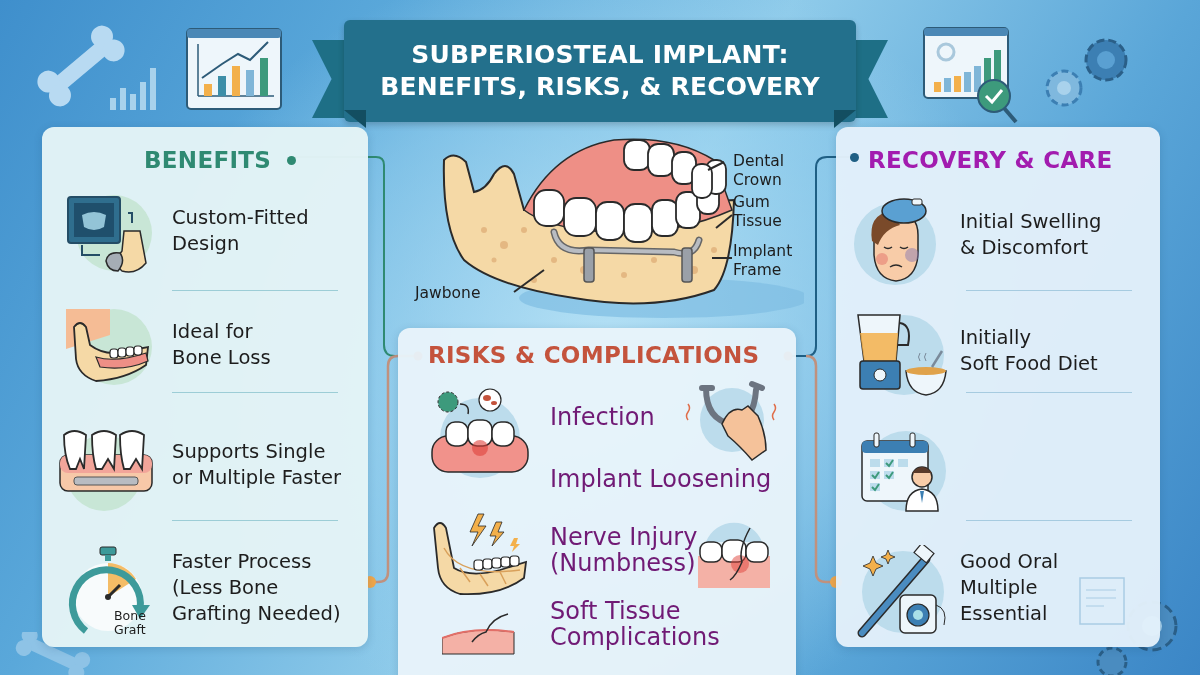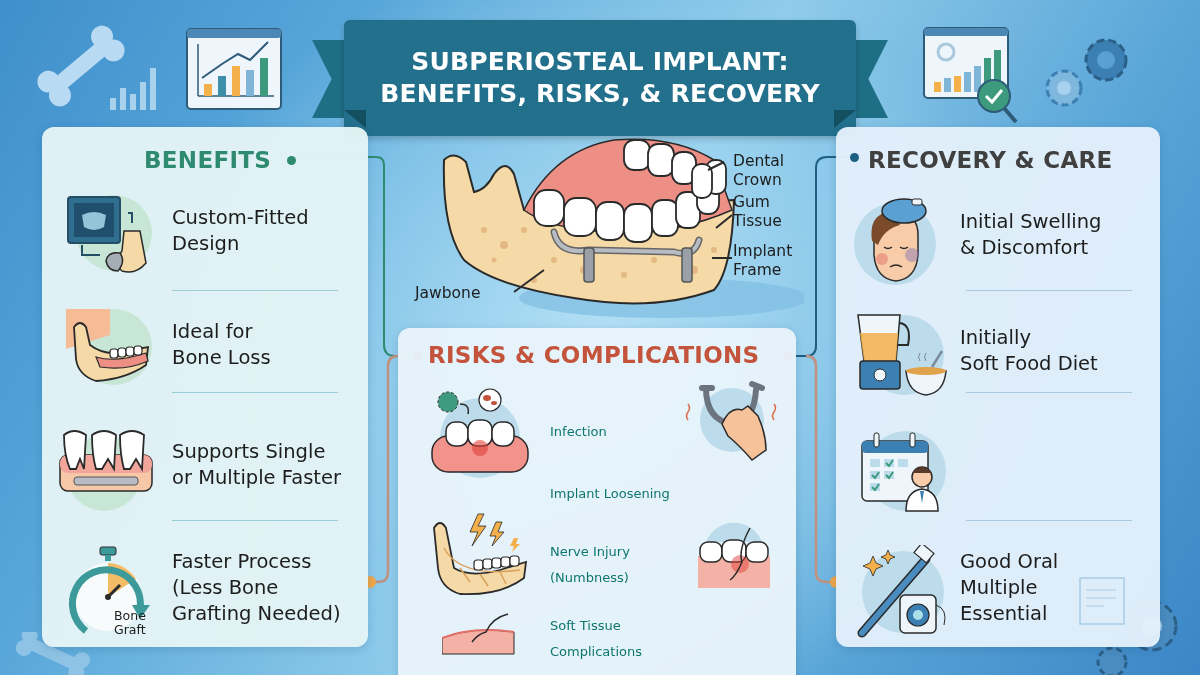--- a/index.html
+++ b/index.html
@@ -16,21 +16,21 @@
   }
   .deco { position: absolute; }
 
   
   .banner-tail {
     position: absolute; top: 40px; width: 70px; height: 78px; background: #1e6f86;
   }
   .banner-tail.left { left: 312px; clip-path: polygon(0 0, 100% 0, 100% 100%, 0 100%, 28% 50%); }
   .banner-tail.right { left: 818px; clip-path: polygon(0 0, 100% 0, 72% 50%, 100% 100%, 0 100%); }
   .banner {
-    position: absolute; left: 344px; top: 20px; width: 512px; height: 116px;
+    position: absolute; left: 344px; top: 20px; width: 512px; height: 102px;
     background: #23708c; border-radius: 6px;
     box-shadow: 0 3px 6px rgba(0,0,0,0.2);
     display: flex; flex-direction: column; align-items: center; justify-content: center;
     color: #ffffff; font-weight: bold; font-size: 25px; line-height: 32px; letter-spacing: 0.2px;
     text-align: center;
   }
   .banner-fold {
     position: absolute; top: 110px; width: 22px; height: 18px; background: #134e61;
   }
   .banner-fold.left { left: 344px; clip-path: polygon(0 0, 100% 0, 100% 100%); }
@@ -42,21 +42,21 @@
     border-radius: 12px; box-shadow: 0 2px 8px rgba(20,60,100,0.18);
   }
   .panel.benefits { left: 42px; top: 127px; width: 326px; height: 520px; background: rgba(228,244,246,0.97); }
   .panel.recovery { left: 836px; top: 127px; width: 324px; height: 520px; background: rgba(226,240,250,0.97); }
   .panel.risks { left: 398px; top: 328px; width: 398px; height: 360px; }
 
   .panel-title {
     position: absolute; font-weight: bold; font-size: 23px; letter-spacing: 0.3px; white-space: nowrap;
   }
   .benefits .panel-title { left: 102px; top: 20px; color: #2f8a72; }
-  .recovery .panel-title { left: 32px; top: 20px; color: #404040; }
+  .recovery .panel-title { left: 32px; top: 20px; color: #a21caf; }
   .risks .panel-title { left: 30px; top: 14px; color: #c4533c; }
 
   .dot { position: absolute; width: 9px; height: 9px; border-radius: 50%; }
 
   .item { position: absolute; left: 0; width: 100%; height: 100px; }
   .item .icon-wrap {
     position: absolute; left: 24px; top: 8px; width: 82px; height: 82px;
   }
   .item .icon-bg {
     position: absolute; left: 10px; top: 4px; width: 76px; height: 76px; border-radius: 50%;
@@ -67,21 +67,21 @@
     position: absolute; left: 130px; top: 22px; font-size: 19.5px; line-height: 26px; color: #1d1d1d;
   }
   .recovery .item .label { left: 124px; }
   .divider {
     position: absolute; left: 130px; width: 166px; height: 1px; background: #9ccdd6;
   }
   .recovery .divider { background: #a6cbe0; left: 130px; }
 
   
   .risk-item { position: absolute; }
-  .risk-label { position: absolute; font-size: 13px; line-height: 26px; color: #0f766e; white-space: nowrap; margin-top: 15px; }
+  .risk-label { position: absolute; font-size: 24px; line-height: 26px; color: #701a75; white-space: nowrap; }
 
   
   .diag-label { position: absolute; font-size: 15.5px; line-height: 19px; color: #1d1d1d; }
 
   svg { display: block; }
 </style>
 </head>
 <body>
 
 <div class="bg-wave"></div>

